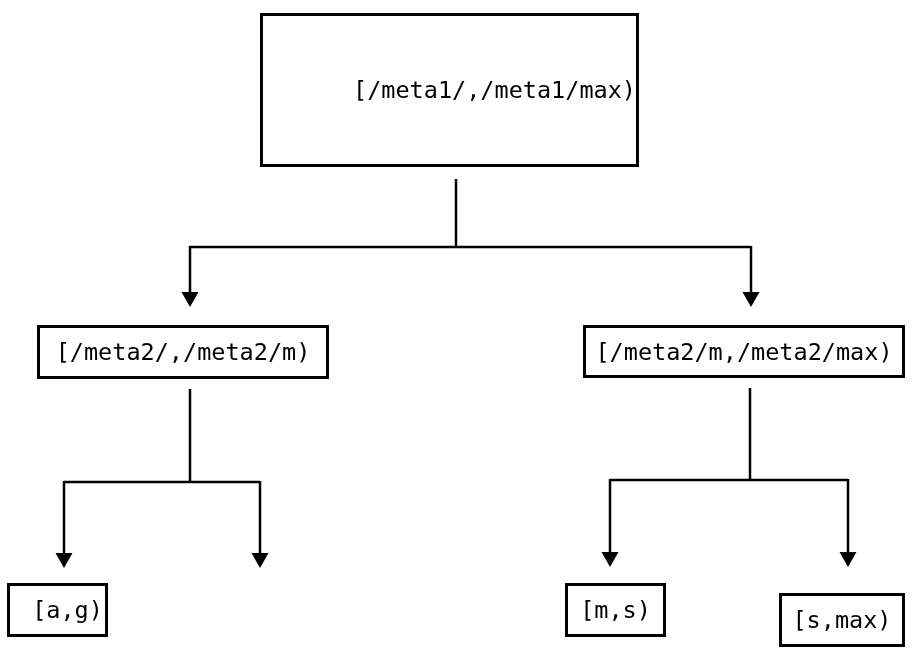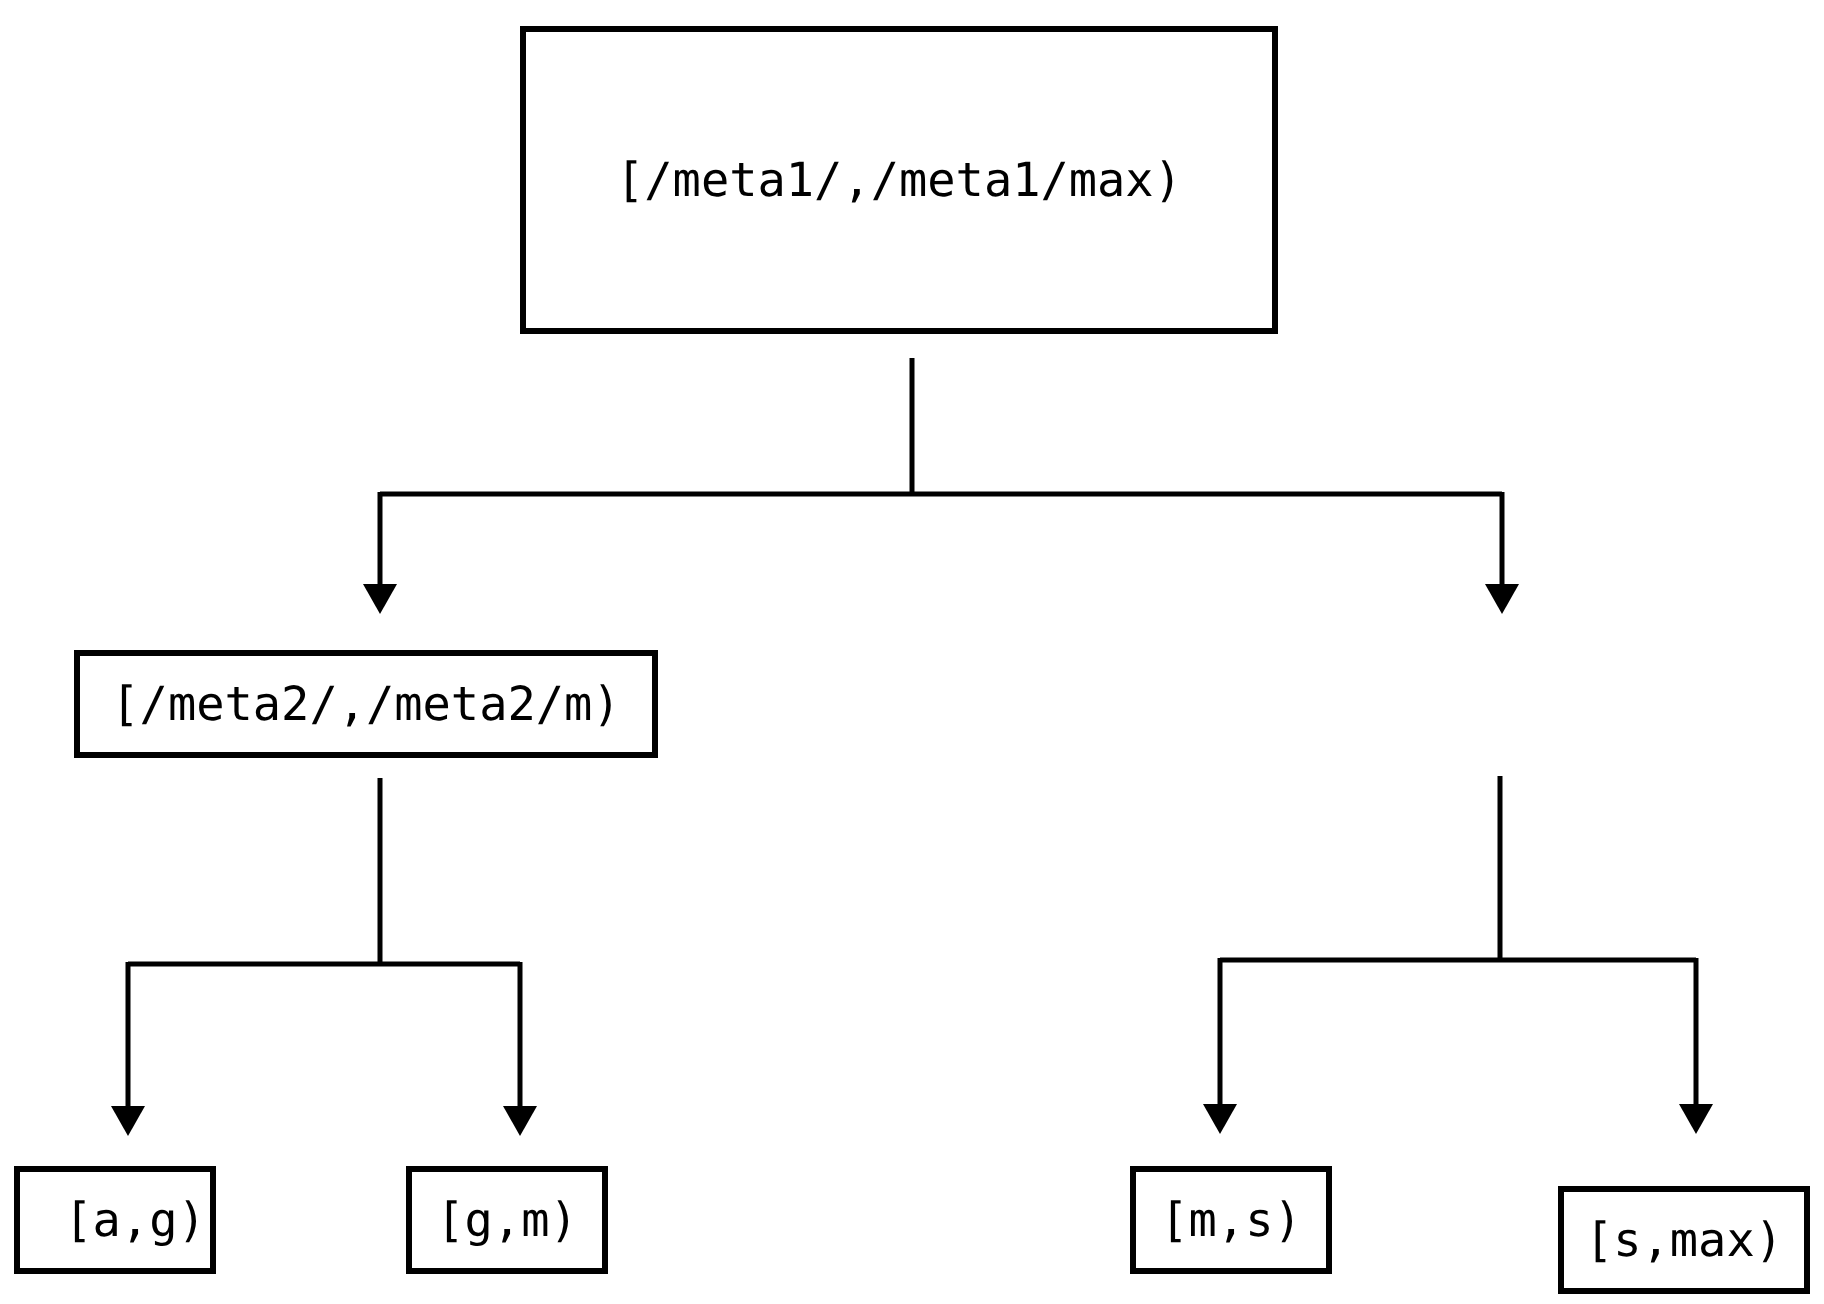--- a/index.html
+++ b/index.html
@@ -38,21 +38,21 @@
     background: #ffffff;
     color: #000000;
     display: flex;
     align-items: center;
     justify-content: center;
     font-size: 23.5px;
     font-weight: 500;
     letter-spacing: 0;
     white-space: nowrap;
   }
-  .n-root      { left: 260px; top: 13px;  width: 379px; height: 154px; }
+  .n-root      { left: 260px; top: 13px;  width: 379px; height: 154px; justify-content: flex-end; }
   .n-mid-left  { left: 37px;  top: 325px; width: 292px; height: 54px;  }
   .n-mid-right { left: 583px; top: 325px; width: 322px; height: 53px;  }
   .n-leaf-ag   { left: 7px;   top: 583px; width: 101px; height: 54px; padding-left: 20px;  }
   .n-leaf-gm   { left: 203px; top: 583px; width: 101px; height: 54px;  }
   .n-leaf-ms   { left: 554px; top: 583px; width: 101px; height: 54px; margin-left: 11px;  }
   .n-leaf-smax { left: 779px; top: 593px; width: 126px; height: 54px;  }
 </style>
 </head>
 <body>
 
@@ -89,28 +89,28 @@
   </svg>
 
   <div class="node n-root">
     <span>[/meta1/,/meta1/max)</span>
   </div>
 
   <div class="node n-mid-left">
     <span>[/meta2/,/meta2/m)</span>
   </div>
 
+  <div class="node n-mid-right">
+    <span>[/meta2/m,/meta2/max)</span>
+  </div>
 
   <div class="node n-leaf-ag">
     <span>[a,g)</span>
   </div>
 
-  <div class="node n-leaf-gm">
-    <span>[g,m)</span>
-  </div>
 
   <div class="node n-leaf-ms">
     <span>[m,s)</span>
   </div>
 
   <div class="node n-leaf-smax">
     <span>[s,max)</span>
   </div>
 
 </div>

